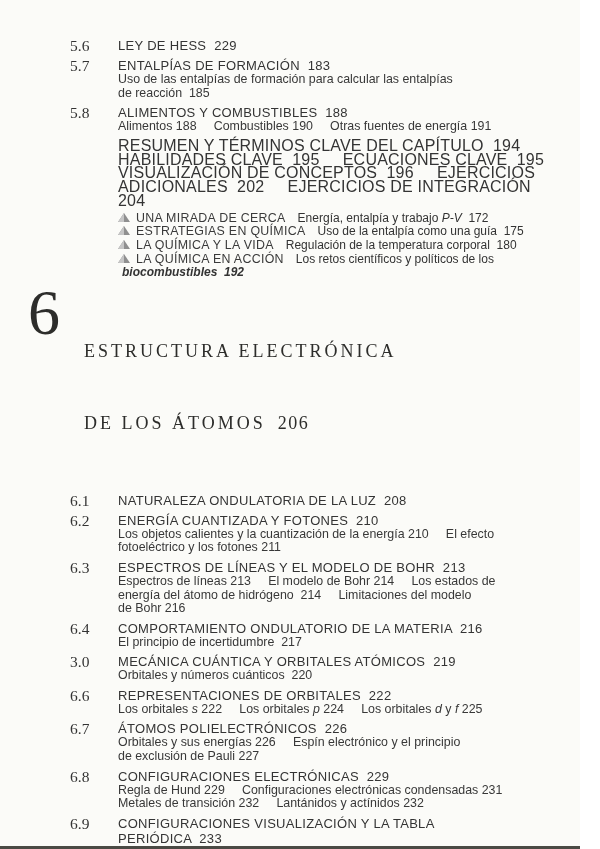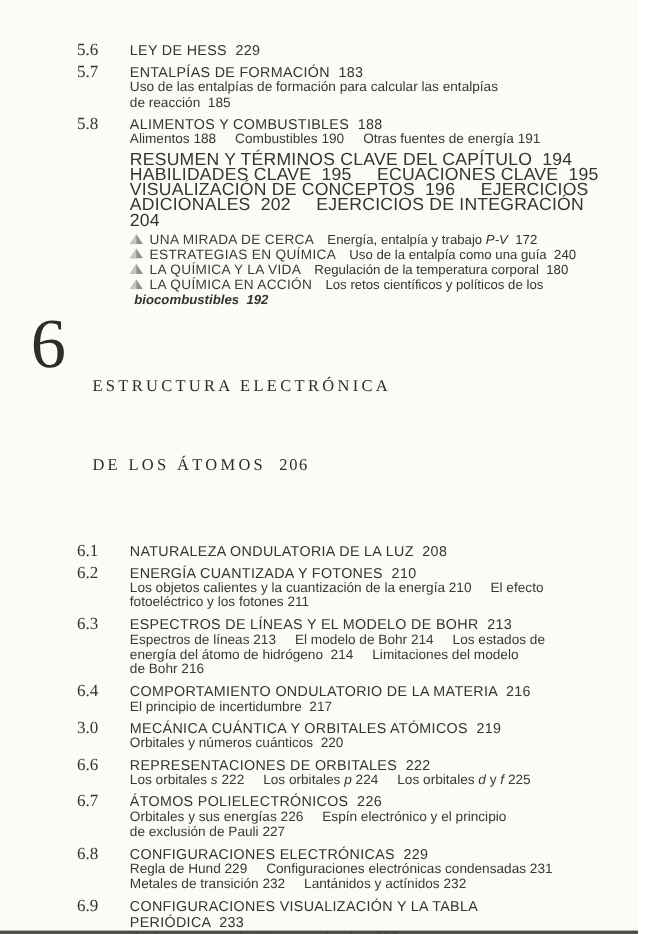--- a/index.html
+++ b/index.html
@@ -28,21 +28,21 @@
   .f-desc { font-weight:normal; font-size:12px; margin-left:12px; white-space:pre-wrap; color:#333333; }
   .f-desc2 { font-weight:bold; font-size:12px; line-height:13.6px; text-indent:0; white-space:pre-wrap; color:#333333;font-style:italic; }
 
   .chapter-head { display:flex; align-items:flex-start; margin:8px 0 10px -42px; }
   .ch-num {
     font-family:"Liberation Serif", serif; font-size:64px; line-height:50px;
     color:#2d2d2b; font-weight:400;
   }
   .ch-title {
     margin-left:24px; padding-top:3px;
-    font-family:"Liberation Serif", serif; font-size:15px; line-height:24px;
+    font-family:"Liberation Serif", serif; font-size:18px; line-height:24px;
     letter-spacing:3px; color:#2d2d2b; white-space:pre-wrap;
   }
   .ch-page { margin-left:12px; letter-spacing:1.5px; }
 
   .bottom-bar { position:absolute; left:0; right:0; bottom:0; height:3px; background:#4a4a44; }
   .i { font-style:italic; }
 </style>
 </head>
 <body>
 
@@ -78,21 +78,21 @@
       <div class="feature">
         <svg class="f-icon" viewBox="0 0 12 9">
             <polygon points="0,9 6,0 12,9" fill="#8f8f8f"></polygon>
             <polygon points="0,9 6,0 6,9" fill="#c6c6c6"></polygon>
           </svg><span class="f-name">UNA MIRADA DE CERCA</span><span class="f-desc"><span>Energía, entalpía y trabajo </span><span class="i">P-V</span><span>  172</span></span>
       </div>
       <div class="feature">
         <svg class="f-icon" viewBox="0 0 12 9">
             <polygon points="0,9 6,0 12,9" fill="#8f8f8f"></polygon>
             <polygon points="0,9 6,0 6,9" fill="#c6c6c6"></polygon>
-          </svg><span class="f-name">ESTRATEGIAS EN QUÍMICA</span><span class="f-desc">Uso de la entalpía como una guía  240</span>
+          </svg><span class="f-name">ESTRATEGIAS EN QUÍMICA</span><span class="f-desc">Uso de la entalpía como una guía  175</span>
       </div>
       <div class="feature">
         <svg class="f-icon" viewBox="0 0 12 9">
             <polygon points="0,9 6,0 12,9" fill="#8f8f8f"></polygon>
             <polygon points="0,9 6,0 6,9" fill="#c6c6c6"></polygon>
           </svg><span class="f-name">LA QUÍMICA Y LA VIDA</span><span class="f-desc">Regulación de la temperatura corporal  180</span>
       </div>
       <div class="feature">
         <svg class="f-icon" viewBox="0 0 12 9">
             <polygon points="0,9 6,0 12,9" fill="#8f8f8f"></polygon>

